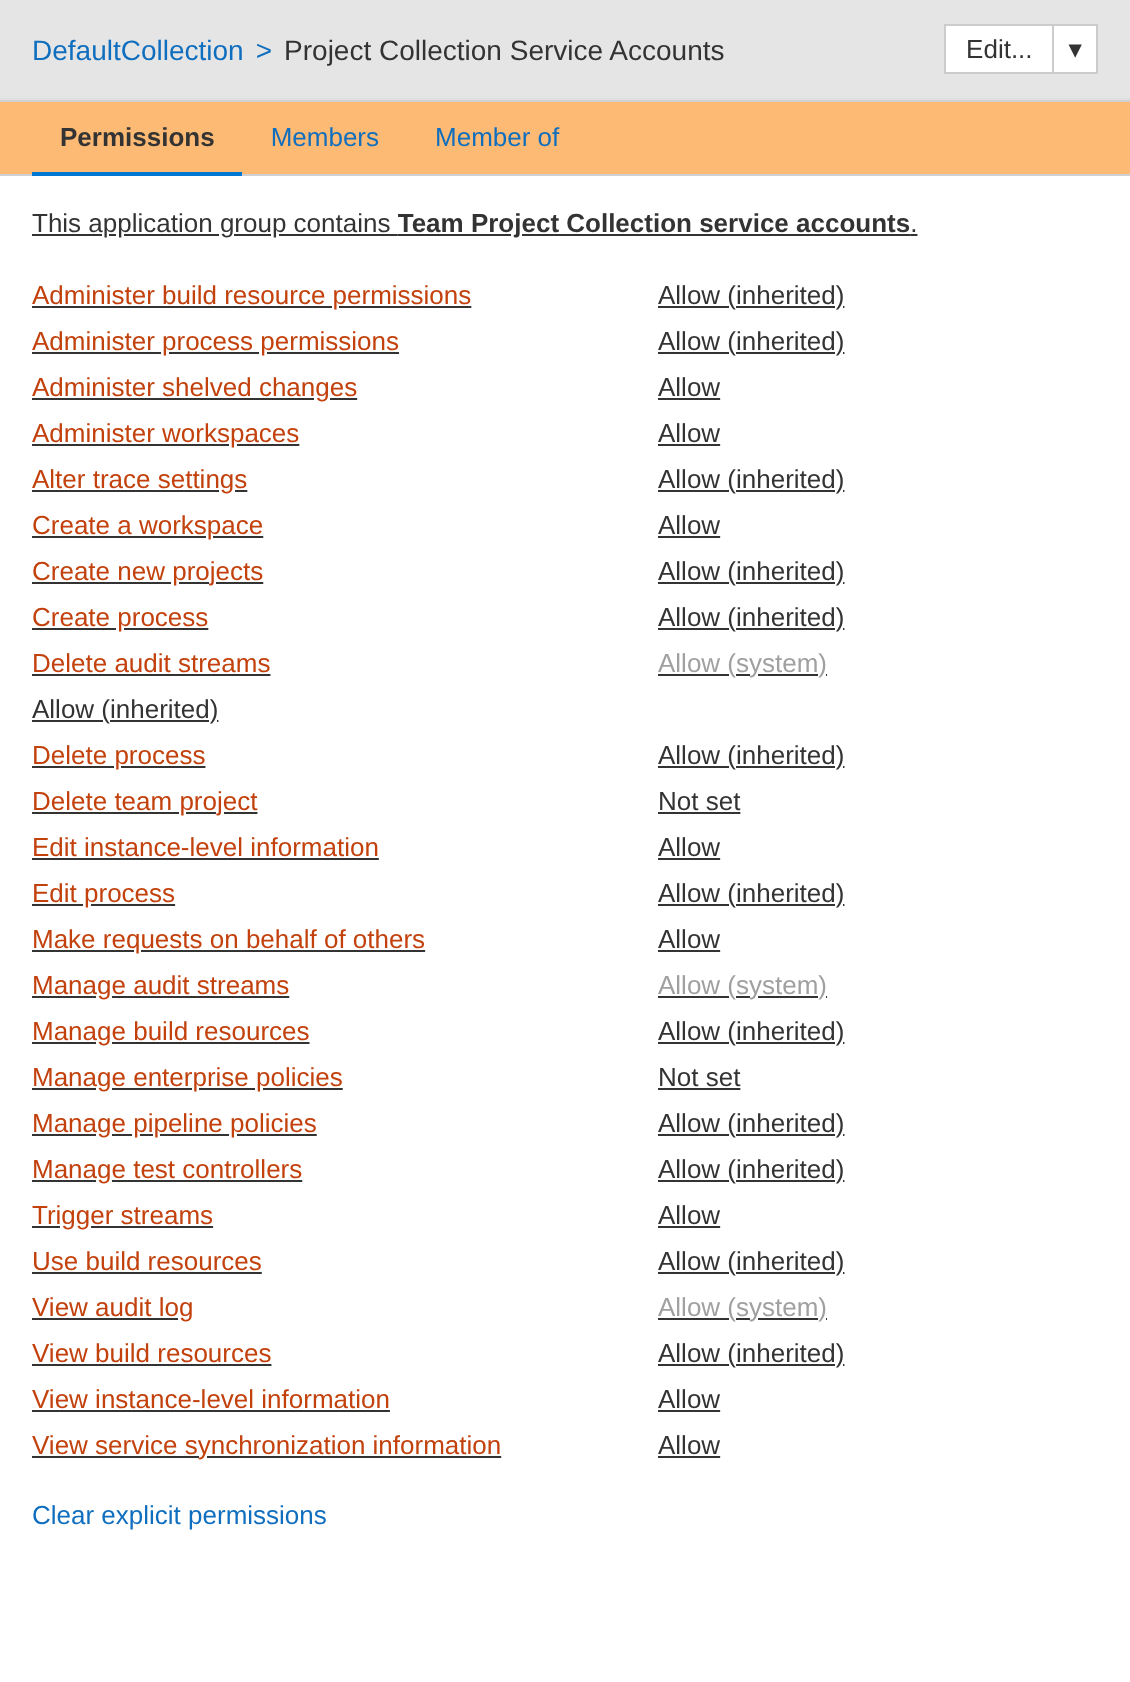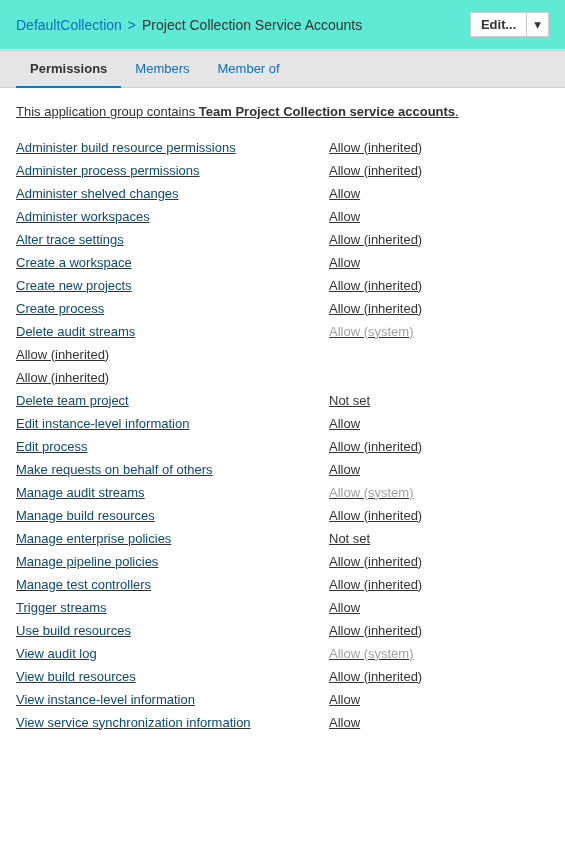--- a/index.html
+++ b/index.html
@@ -15,21 +15,21 @@
       color: #333;
       width: 565px;
       min-height: 841px;
     }
 
     .header {
       display: flex;
       align-items: center;
       padding: 12px 16px;
       border-bottom: 1px solid #e0e0e0;
-      background: #5eead4;
+      background: #e5e5e5;
     }
 
     .breadcrumb {
       display: flex;
       align-items: center;
       gap: 6px;
       color: #106ebe;
       font-size: 14px;
     }
 
@@ -41,37 +41,36 @@
       border: 1px solid #ccc;
     }
 
     .edit-btn {
       background: #fff;
       border: none;
       padding: 4px 10px;
       font-size: 13px;
       color: #333;
       cursor: pointer;
-      font-weight: bold;
     }
 
     .dropdown-btn {
       background: #fff;
       border: none;
       border-left: 1px solid #ccc;
       padding: 4px 7px;
       cursor: pointer;
       color: #333;
     }
 
     .tabs-bar {
       display: flex;
       padding: 0 16px;
       border-bottom: 1px solid #d0d0d0;
-      background: #e5e5e5;
+      background: #fdba74;
     }
 
     .tab {
       padding: 10px 14px;
       cursor: pointer;
       font-size: 13px;
       color: #106ebe;
       border-bottom: 2px solid transparent;
       margin-bottom: -1px;
     }
@@ -104,21 +103,21 @@
 
     .permission-row {
       display: flex;
       align-items: center;
       padding: 4px 0;
       min-height: 22px;
     }
 
     .permission-name {
       flex: 1;
-      color: #0c4a6e;
+      color: #c2410c;
       cursor: pointer;
       font-size: 13px;
     }
 
     .permission-value {
       width: 220px;
       font-size: 13px;
       color: #333;
     }
 
@@ -201,20 +200,21 @@
         <span class="permission-value" style="color: rgb(51, 51, 51);">Allow (inherited)</span>
       </div>
       <div class="permission-row">
         <span class="permission-name">Delete audit streams</span>
         <span class="permission-value" style="color: rgb(160, 160, 160);">Allow (system)</span>
       </div>
       <div class="permission-row">
         <span class="permission-value" style="color: rgb(51, 51, 51);">Allow (inherited)</span>
       </div>
       <div class="permission-row">
+        <span class="permission-name">Delete process</span>
         <span class="permission-value" style="color: rgb(51, 51, 51);">Allow (inherited)</span>
       </div>
       <div class="permission-row">
         <span class="permission-name">Delete team project</span>
         <span class="permission-value" style="color: rgb(51, 51, 51);">Not set</span>
       </div>
       <div class="permission-row">
         <span class="permission-name">Edit instance-level information</span>
         <span class="permission-value" style="color: rgb(51, 51, 51);">Allow</span>
       </div>
@@ -265,13 +265,14 @@
       <div class="permission-row">
         <span class="permission-name">View instance-level information</span>
         <span class="permission-value" style="color: rgb(51, 51, 51);">Allow</span>
       </div>
       <div class="permission-row">
         <span class="permission-name">View service synchronization information</span>
         <span class="permission-value" style="color: rgb(51, 51, 51);">Allow</span>
       </div>
     </div>
 
+  <a class="clear-link">Clear explicit permissions</a>
 </div>
 
 </body></html>

